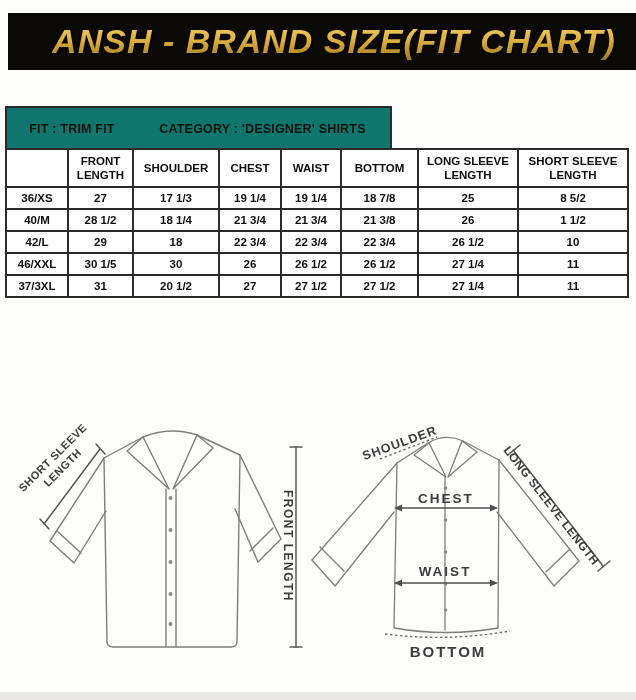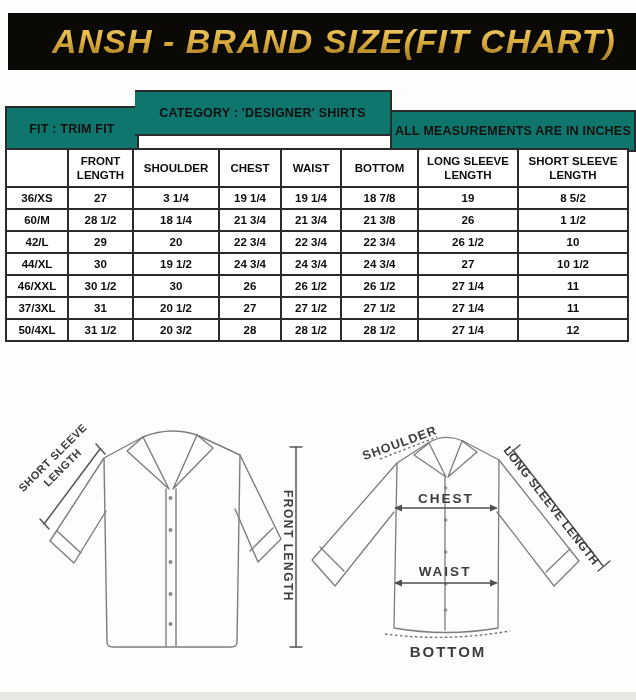--- a/index.html
+++ b/index.html
@@ -12,21 +12,21 @@
   .banner-text{font-size:34px;font-weight:bold;font-style:italic;letter-spacing:1px;
     background:linear-gradient(180deg,#f5d36c 0%,#dcae3f 48%,#a2791f 100%);
     -webkit-background-clip:text;background-clip:text;color:transparent;
     filter:drop-shadow(2px 2px 0.5px rgba(0,0,0,0.55));white-space:nowrap;}
 
   
   .info-box{position:absolute;display:flex;align-items:center;justify-content:center;
     border:2px solid #2b2b2b;background:#0f766e;font-weight:bold;font-size:12.5px;
     color:#101010;letter-spacing:0.2px;text-align:center;}
   .info-fit{left:5px;top:106px;width:130px;height:42px;}
-  .info-category{left:135px;top:90px;width:255px;height:42px;border-left:none;}
+  .info-category{left:135px;top:106px;width:255px;height:42px;border-left:none;}
   .info-measure{left:390px;top:110px;width:242px;height:38px;font-size:12.5px;}
 
   
   .size-table{position:absolute;left:5px;top:148px;width:622px;border-collapse:collapse;
     table-layout:fixed;background:#fff;}
   .size-table th,.size-table td{border:2px solid #2b2b2b;text-align:center;vertical-align:middle;
     font-weight:bold;color:#0d0d0d;padding:0 1px;}
   .size-table th{height:36px;font-size:11.5px;line-height:1.25;}
   .size-table td{height:20px;font-size:11.5px;}
 
@@ -60,23 +60,20 @@
   <div class="banner">
     <span class="banner-text">ANSH - BRAND SIZE(FIT CHART)</span>
   </div>
 
   <div class="info-box info-fit">
     <span>FIT : TRIM FIT</span>
   </div>
   <div class="info-box info-category">
     <span>CATEGORY : 'DESIGNER' SHIRTS</span>
   </div>
-  <div class="info-box info-measure">
-    <span>ALL MEASUREMENTS ARE IN INCHES</span>
-  </div>
 
   <table class="size-table">
     <colgroup>
       <col style="width:62px">
         <col style="width:65px">
         <col style="width:86px">
       <col style="width:62px">
         <col style="width:60px">
         <col style="width:77px">
       <col style="width:100px">
@@ -91,87 +88,67 @@
           <th>WAIST</th>
           <th>BOTTOM</th>
           <th>LONG SLEEVE LENGTH</th>
           <th>SHORT SLEEVE LENGTH</th>
         </tr>
       </thead>
     <tbody>
         <tr>
           <td>36/XS</td>
           <td>27</td>
-          <td>3 1/4</td>
+          <td>17 1/3</td>
           <td>19 1/4</td>
           <td>19 1/4</td>
           <td>18 7/8</td>
-          <td>19</td>
+          <td>25</td>
           <td>8 5/2</td>
         </tr>
         <tr>
-          <td>60/M</td>
+          <td>40/M</td>
           <td>28 1/2</td>
           <td>18 1/4</td>
           <td>21 3/4</td>
           <td>21 3/4</td>
           <td>21 3/8</td>
           <td>26</td>
           <td>1 1/2</td>
         </tr>
         <tr>
           <td>42/L</td>
           <td>29</td>
-          <td>20</td>
+          <td>18</td>
           <td>22 3/4</td>
           <td>22 3/4</td>
           <td>22 3/4</td>
           <td>26 1/2</td>
           <td>10</td>
         </tr>
         <tr>
-          <td>44/XL</td>
-          <td>30</td>
-          <td>19 1/2</td>
-          <td>24 3/4</td>
-          <td>24 3/4</td>
-          <td>24 3/4</td>
-          <td>27</td>
-          <td>10 1/2</td>
-        </tr>
-        <tr>
           <td>46/XXL</td>
-          <td>30 1/2</td>
+          <td>30 1/5</td>
           <td>30</td>
           <td>26</td>
           <td>26 1/2</td>
           <td>26 1/2</td>
           <td>27 1/4</td>
           <td>11</td>
         </tr>
         <tr>
           <td>37/3XL</td>
           <td>31</td>
           <td>20 1/2</td>
           <td>27</td>
           <td>27 1/2</td>
           <td>27 1/2</td>
           <td>27 1/4</td>
           <td>11</td>
         </tr>
-        <tr>
-          <td>50/4XL</td>
-          <td>31 1/2</td>
-          <td>20 3/2</td>
-          <td>28</td>
-          <td>28 1/2</td>
-          <td>28 1/2</td>
-          <td>27 1/4</td>
-          <td>12</td>
-        </tr>
       </tbody>
   </table>
 
   <div class="diagram" style="left:0;top:400px;width:320px;height:300px;">
     <svg width="320" height="300" viewBox="0 0 320 300">
       <g fill="none" stroke="#7d7d7d" stroke-width="1.4" stroke-linejoin="round" stroke-linecap="round">
 
         <path d="M143,37 L104,58 L107,242 Q107,247 113,247 L231,247 Q237,247 237,242 L240,55 L197,35"></path>
 
         <path d="M143,37 Q170,26 197,35"></path>

